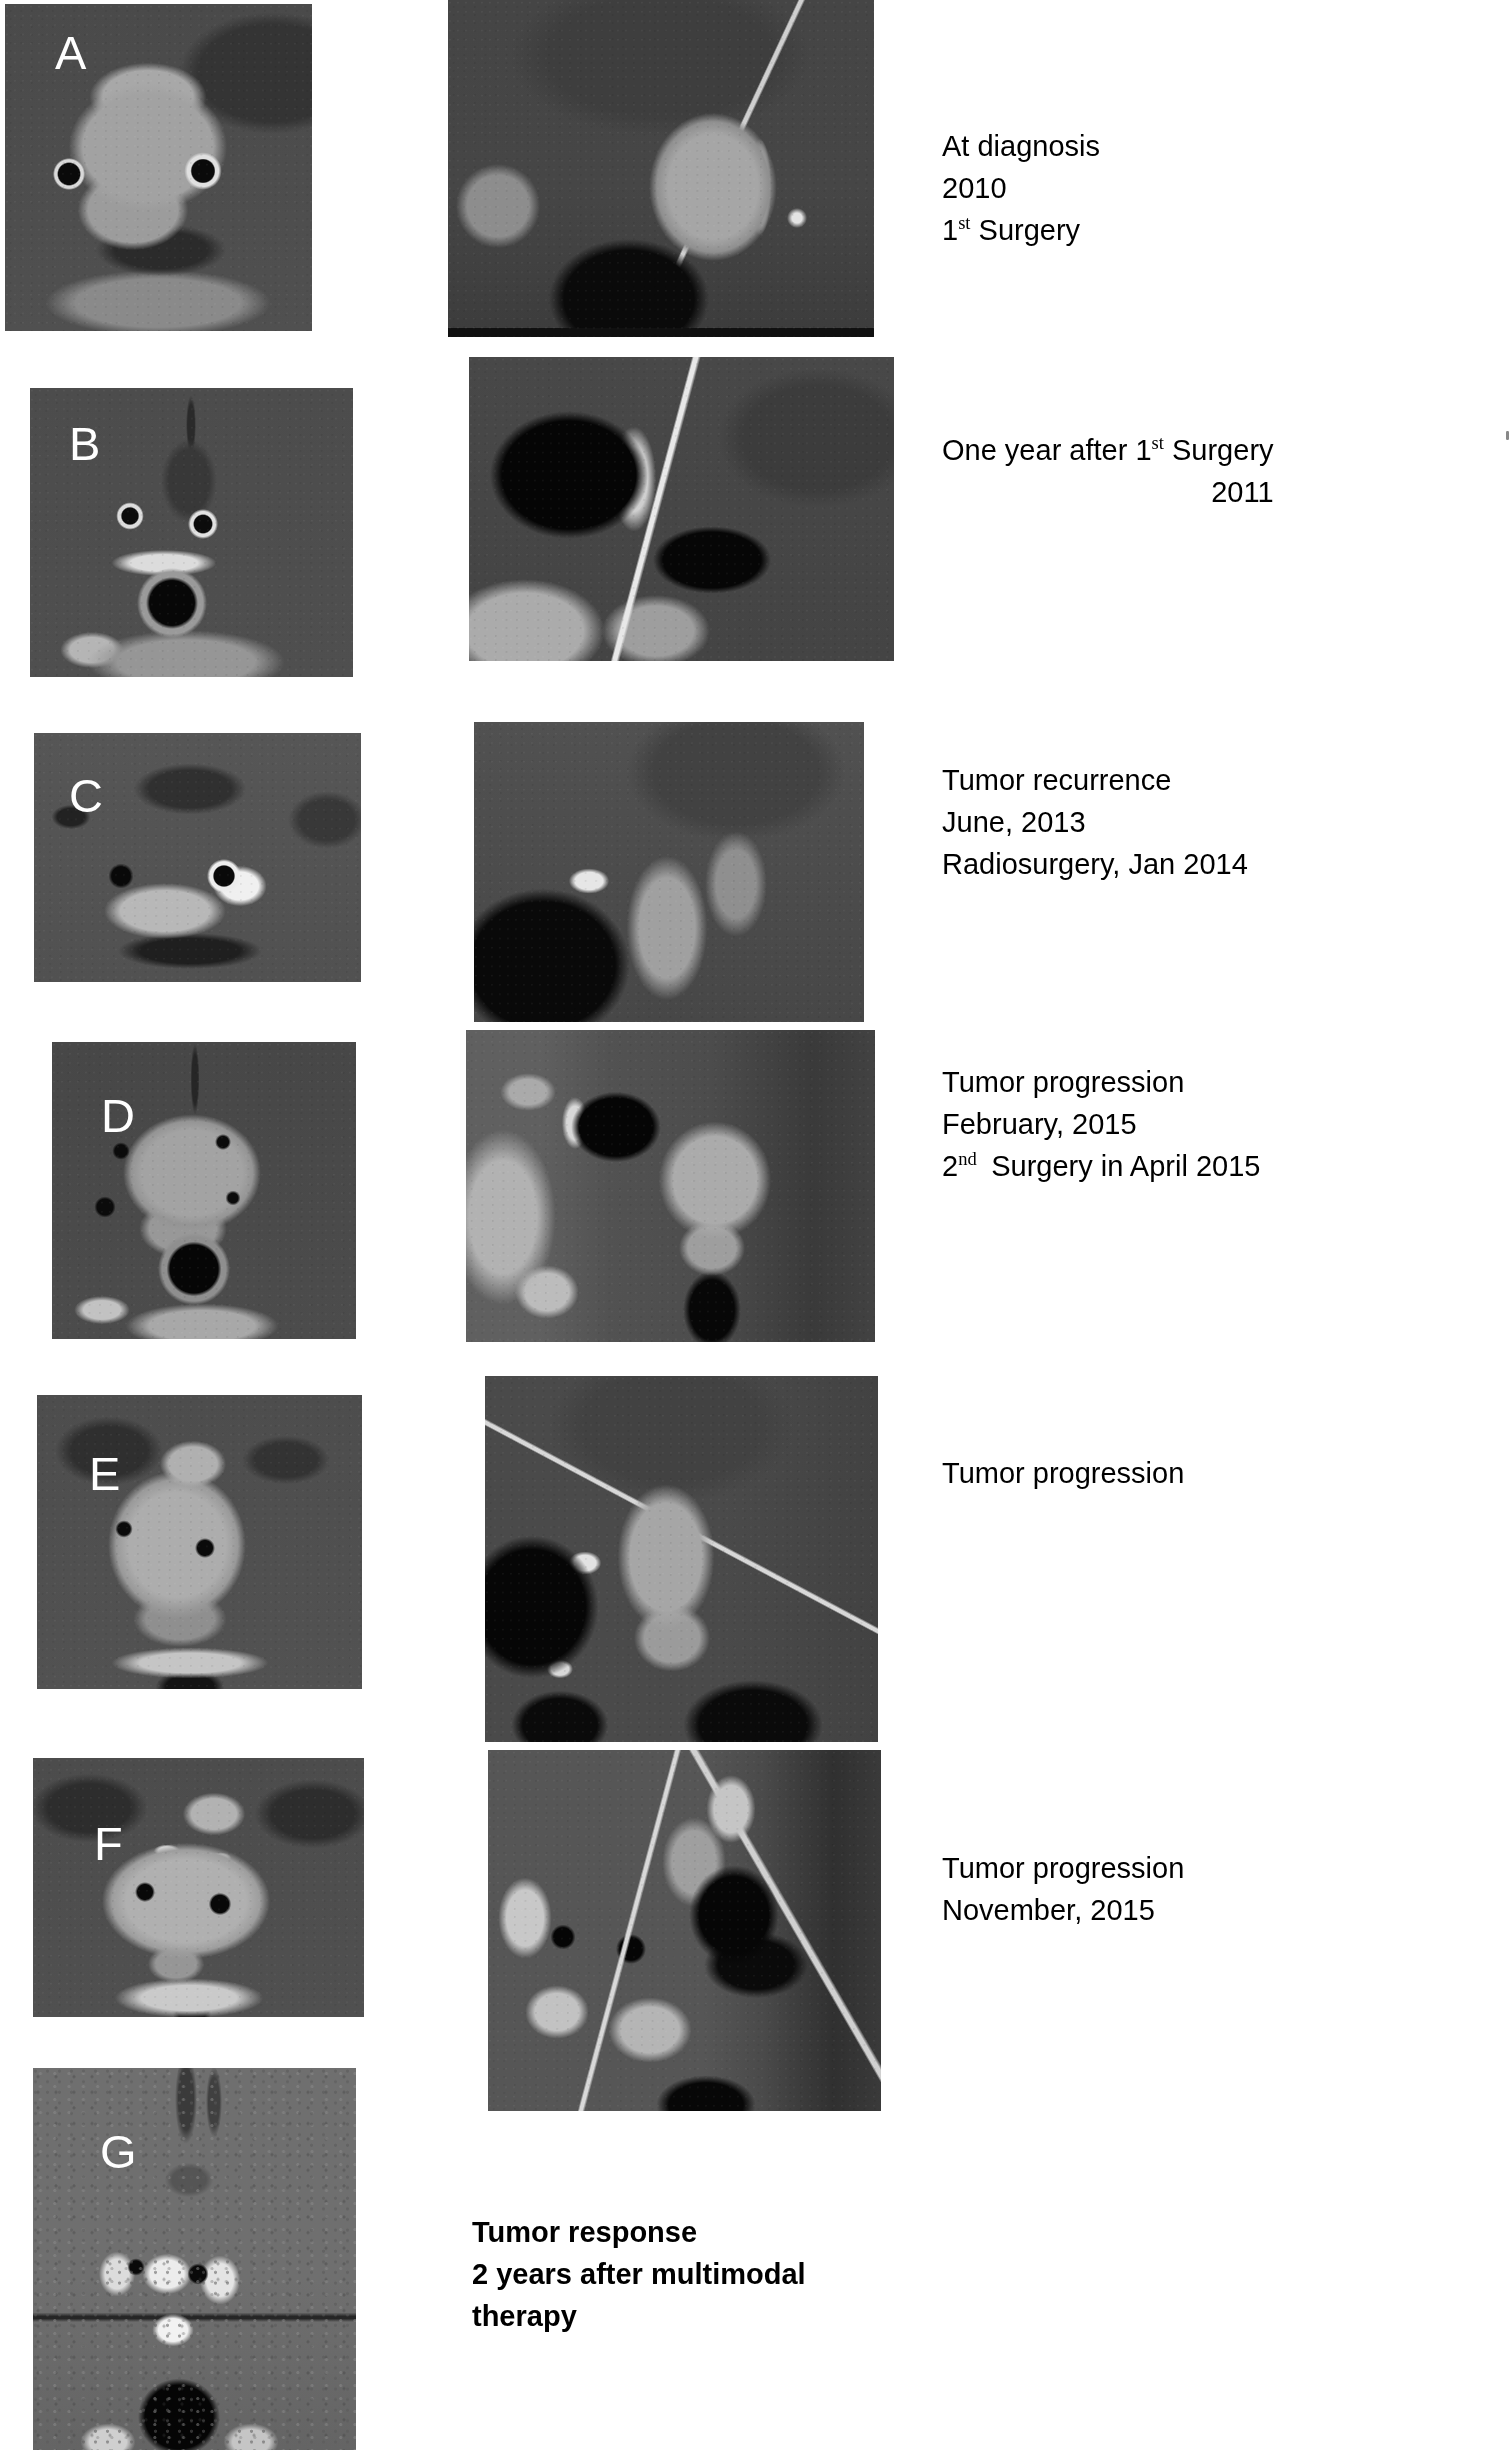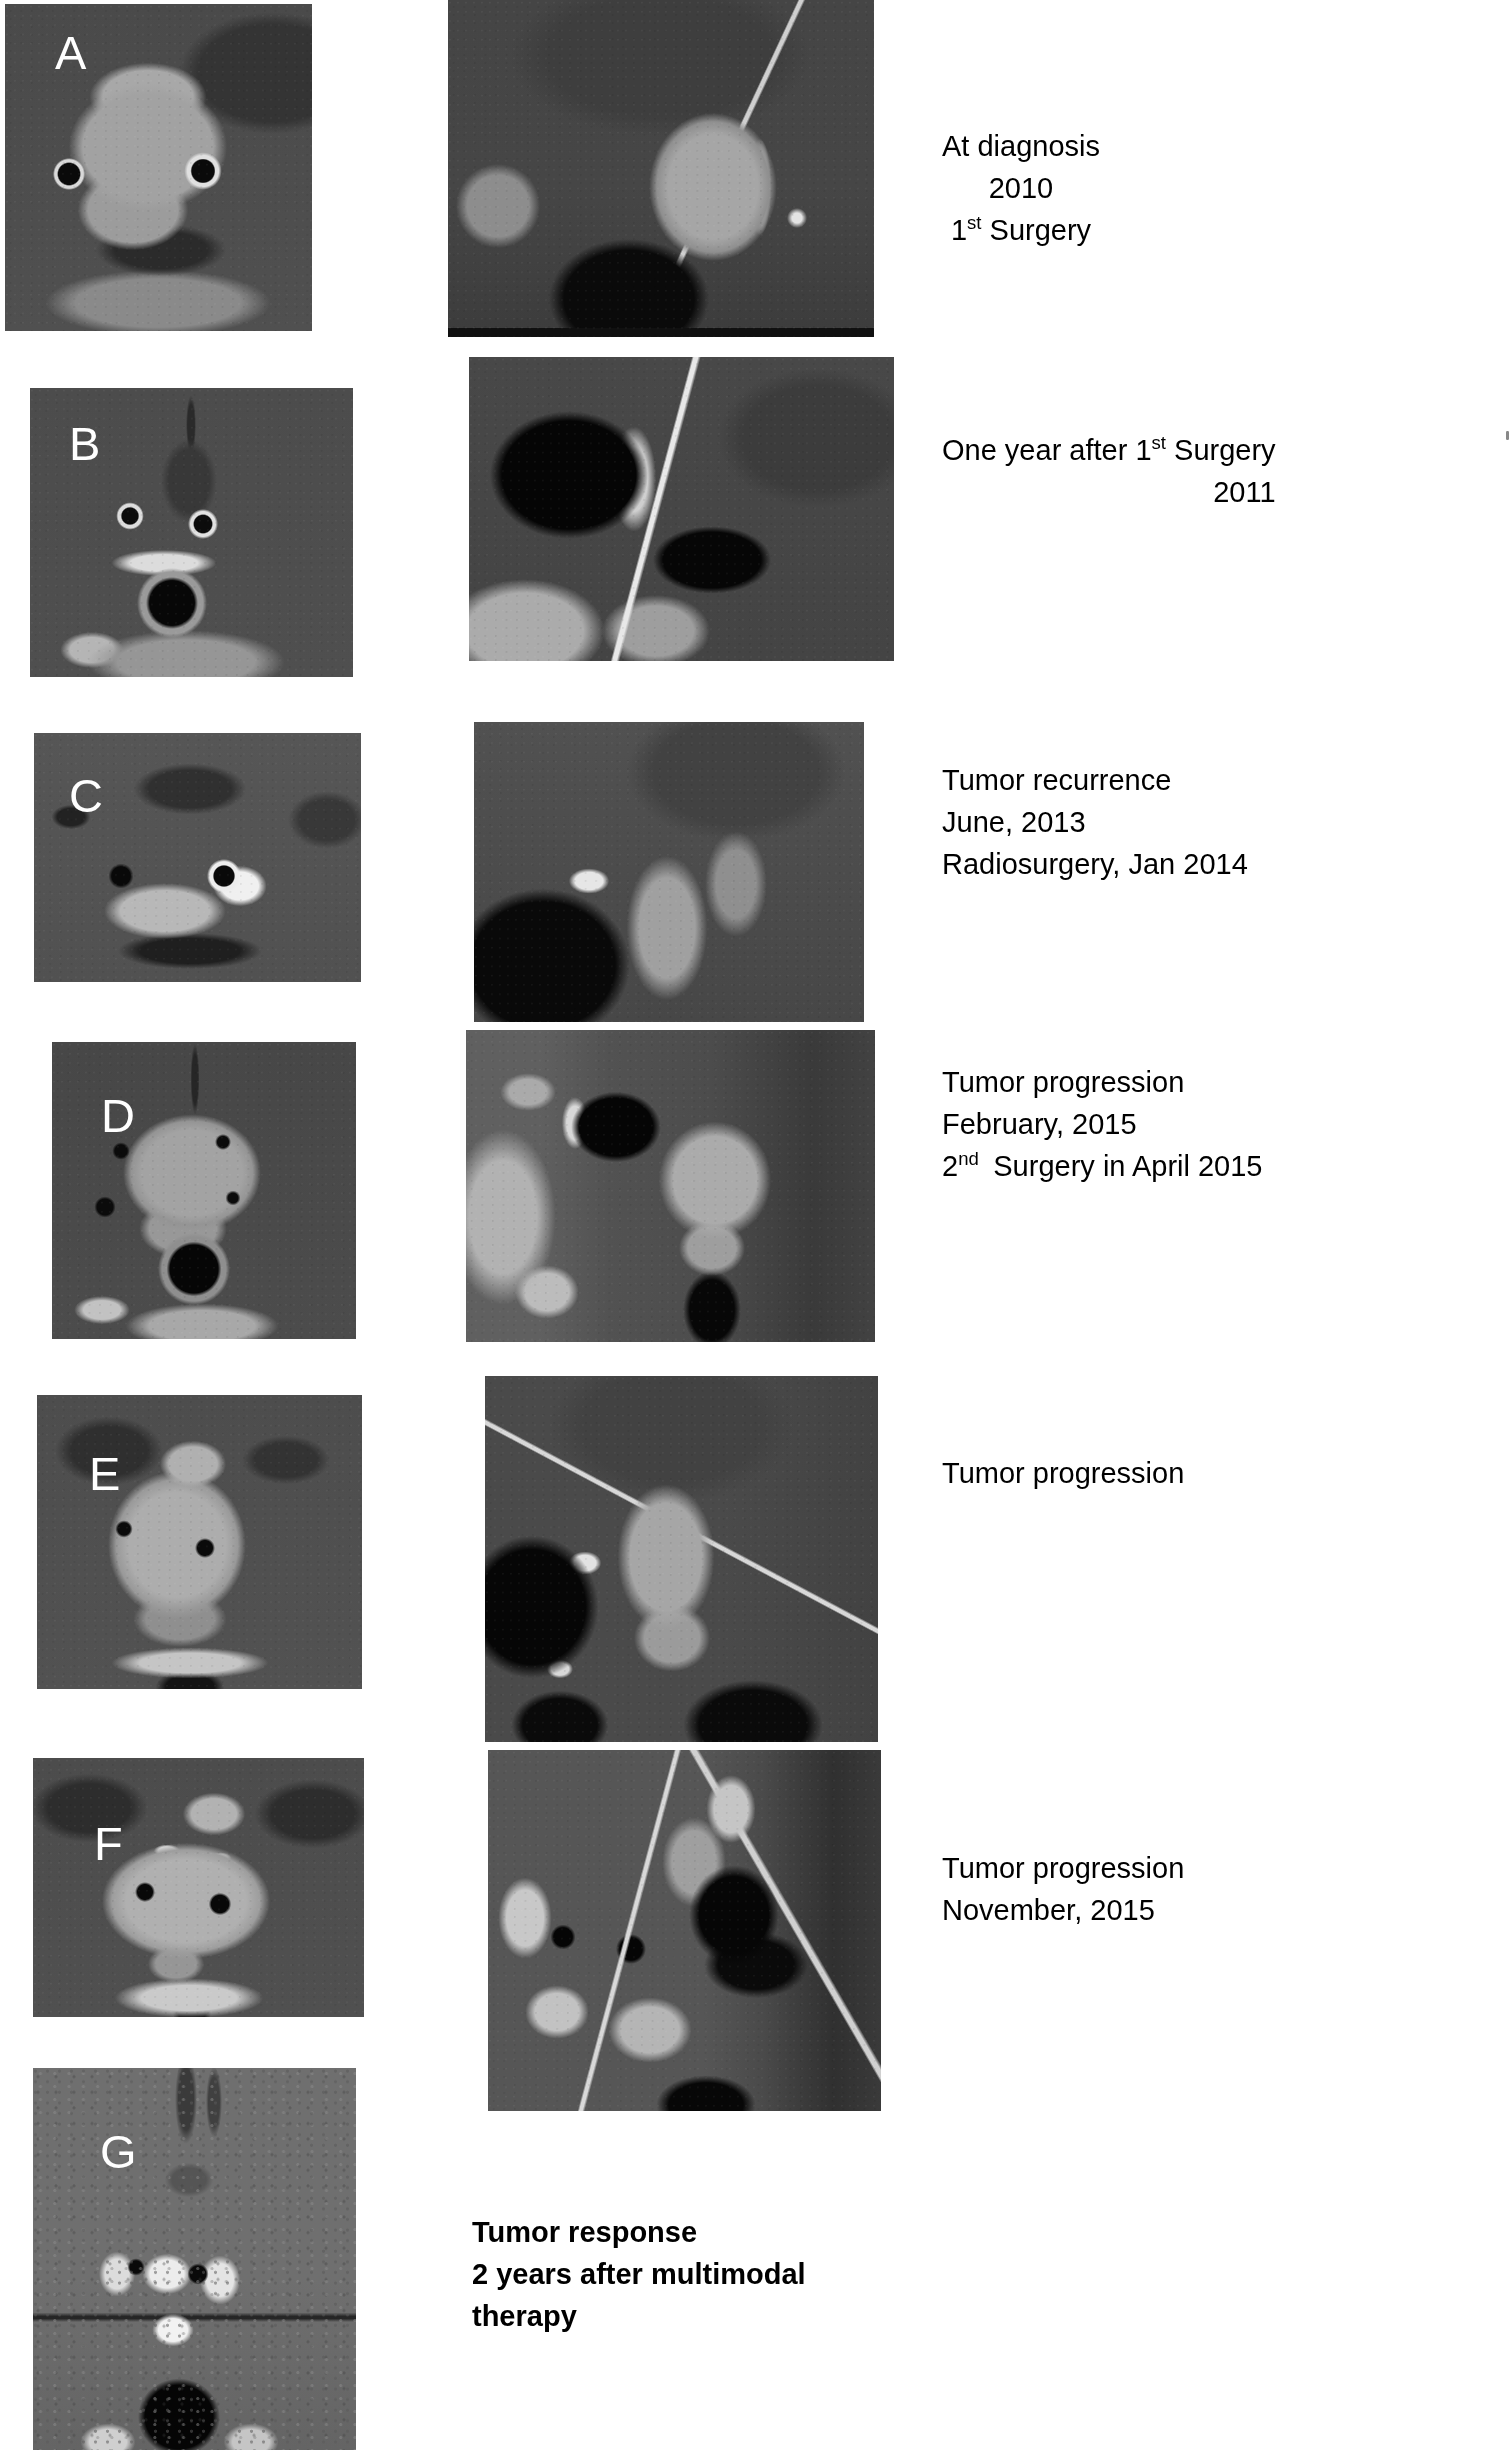--- a/index.html
+++ b/index.html
@@ -193,23 +193,23 @@
       radial-gradient(circle at 7.5px 5.6px, rgba(140,140,140,.5) 0 1.2px, rgba(140,140,140,0) 1.9px),
       radial-gradient(circle at 5px 8.7px, rgba(60,60,60,.35) 0 1.2px, rgba(60,60,60,0) 1.9px);
     background-size:12px 10.6px,14.3px 13px,18px 15.6px;
   }
 
   
   .cap{
     position:absolute;color:#000000;font-size:29px;line-height:42px;
     letter-spacing:0;white-space:nowrap;
   }
-  .cap sup{font-size:64%;line-height:0;}
-
-  .capA{left:942px;top:125px;text-align:center;}
+  .cap sup{font-size:64%;line-height:0;font-family:Liberation Serif, serif;}
+
+  .capA{left:942px;top:125px;}
   .capB{left:942px;top:429px;text-align:right;}
   .capC{left:942px;top:759px;}
   .capD{left:942px;top:1061px;}
   .capE{left:942px;top:1452px;}
   .capF{left:942px;top:1847px;}
   .capG{left:472px;top:2211px;font-weight:bold;}
 
   
   .artifact{position:absolute;left:1506px;top:431px;width:3.1px;height:8.7px;
     background:#6a6a6a;border-radius:1.2px;opacity:.8;}

